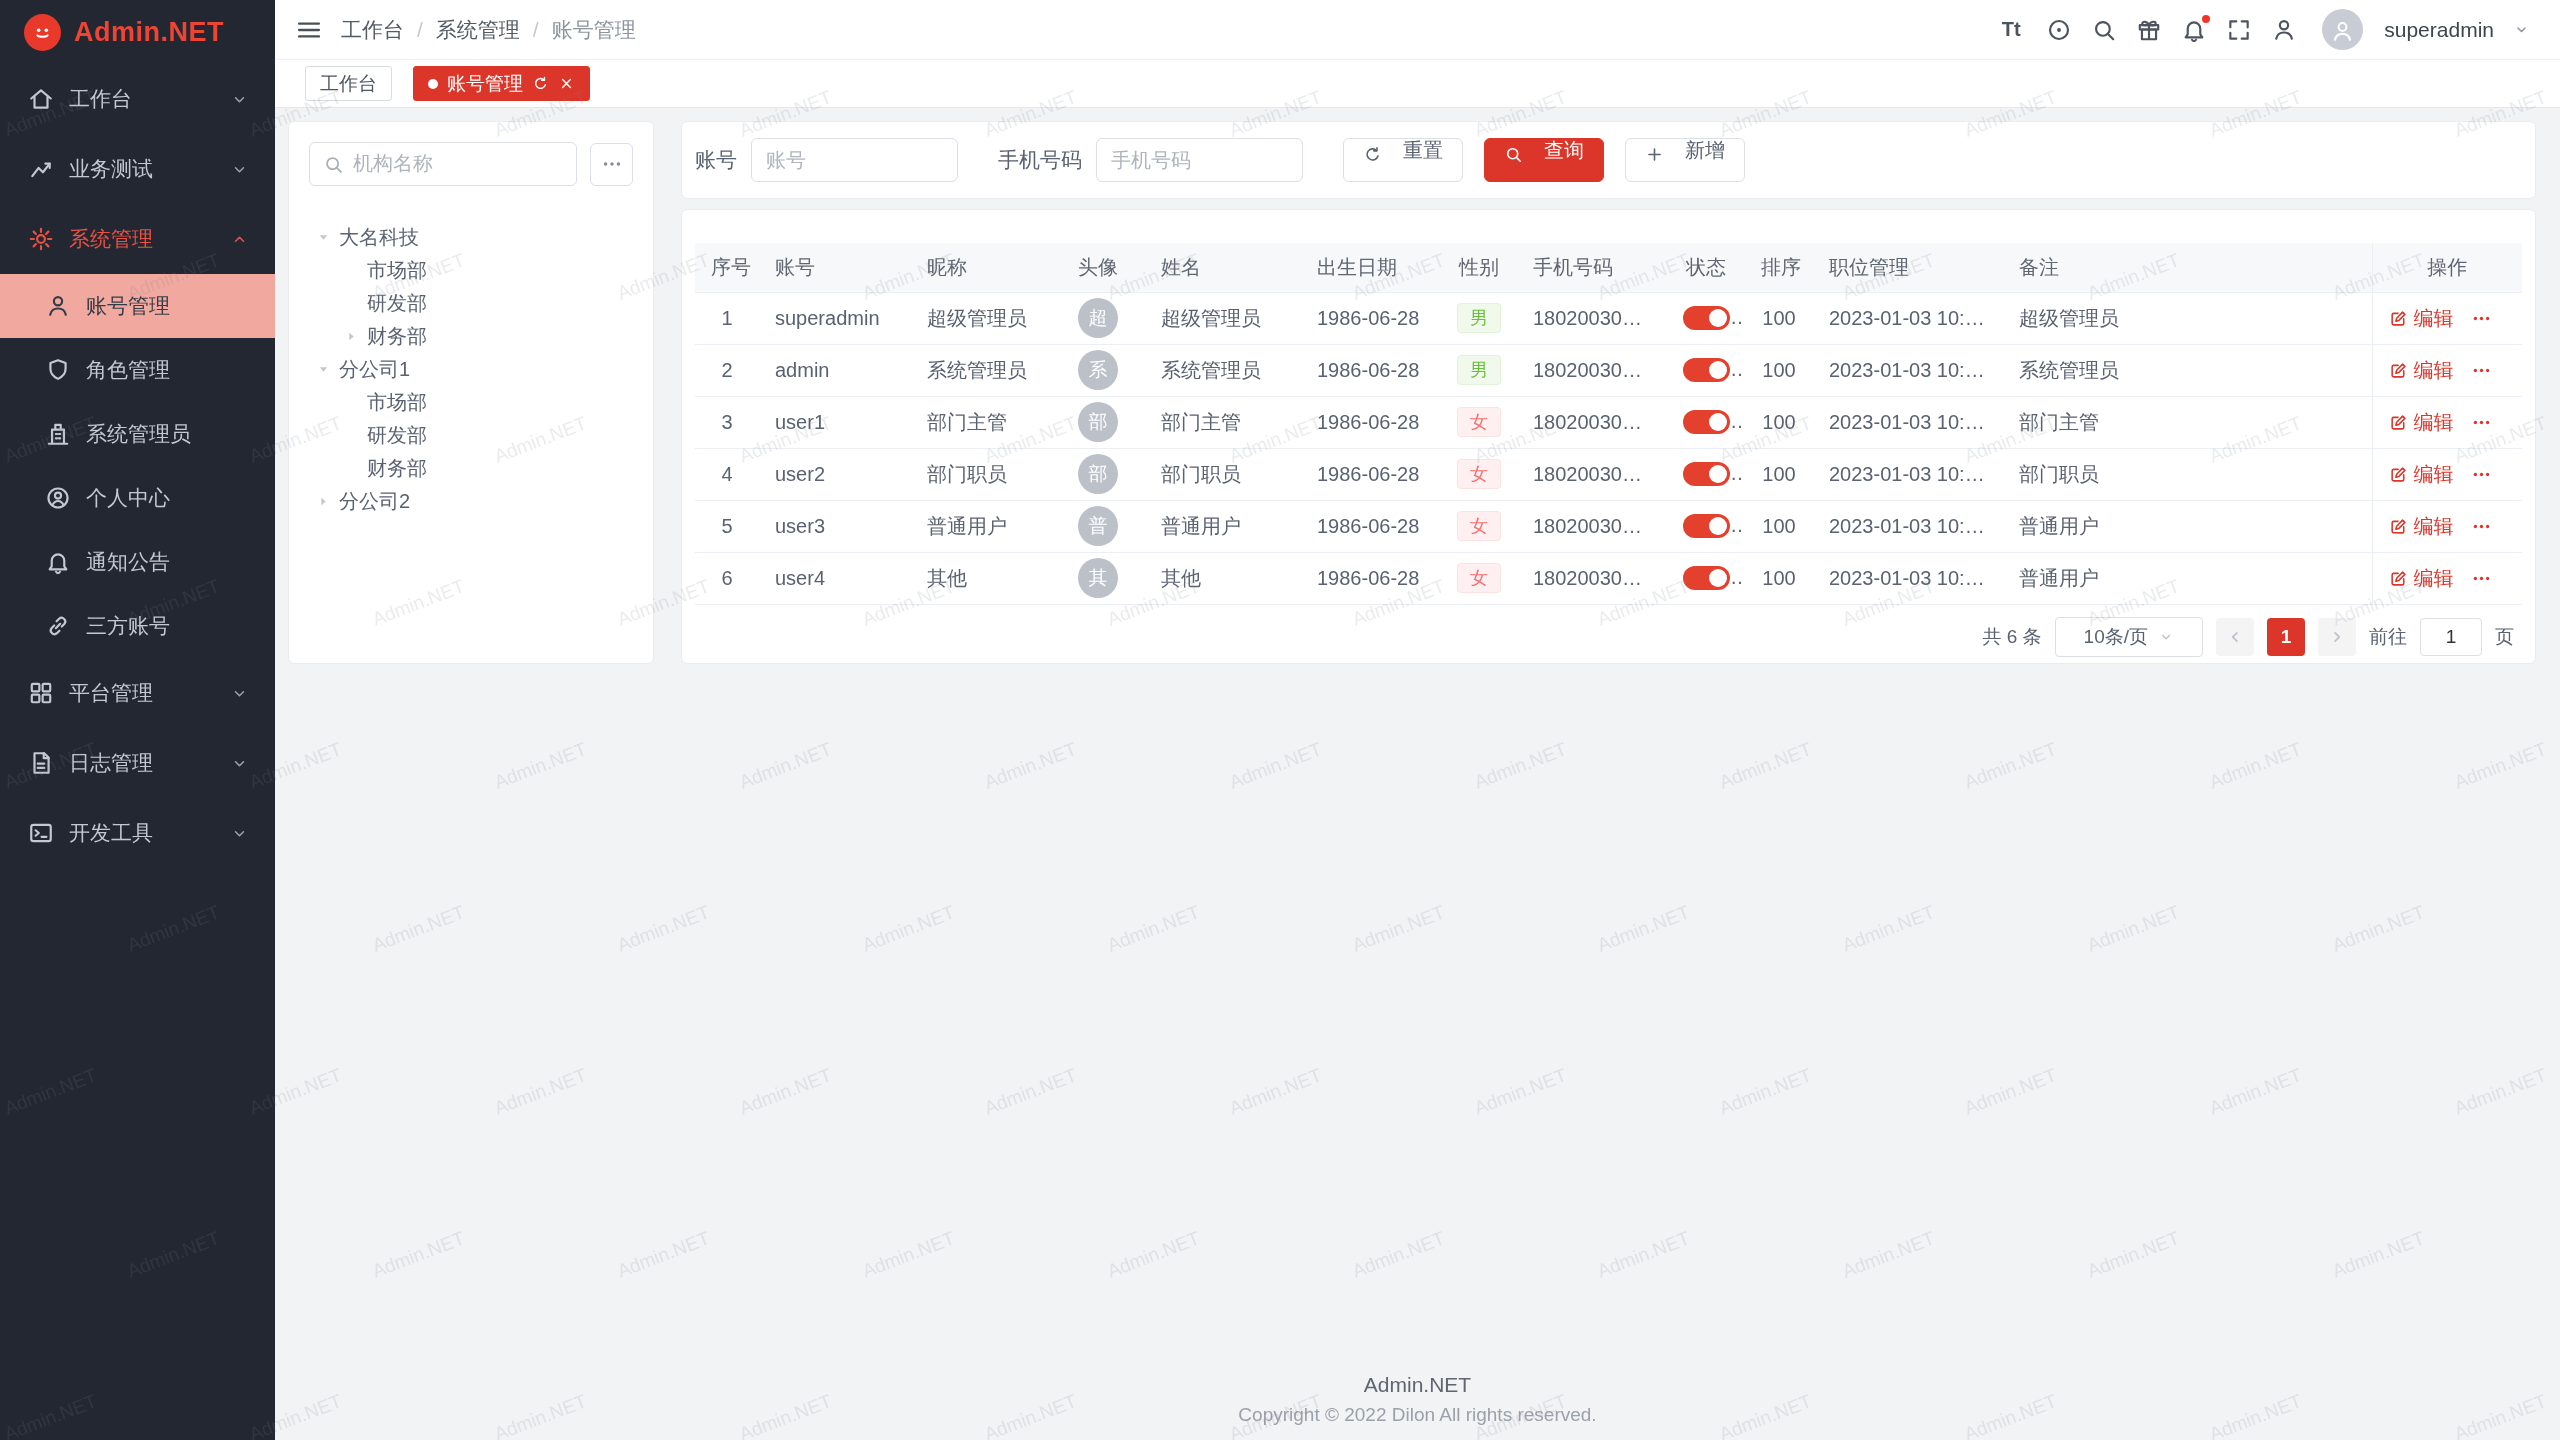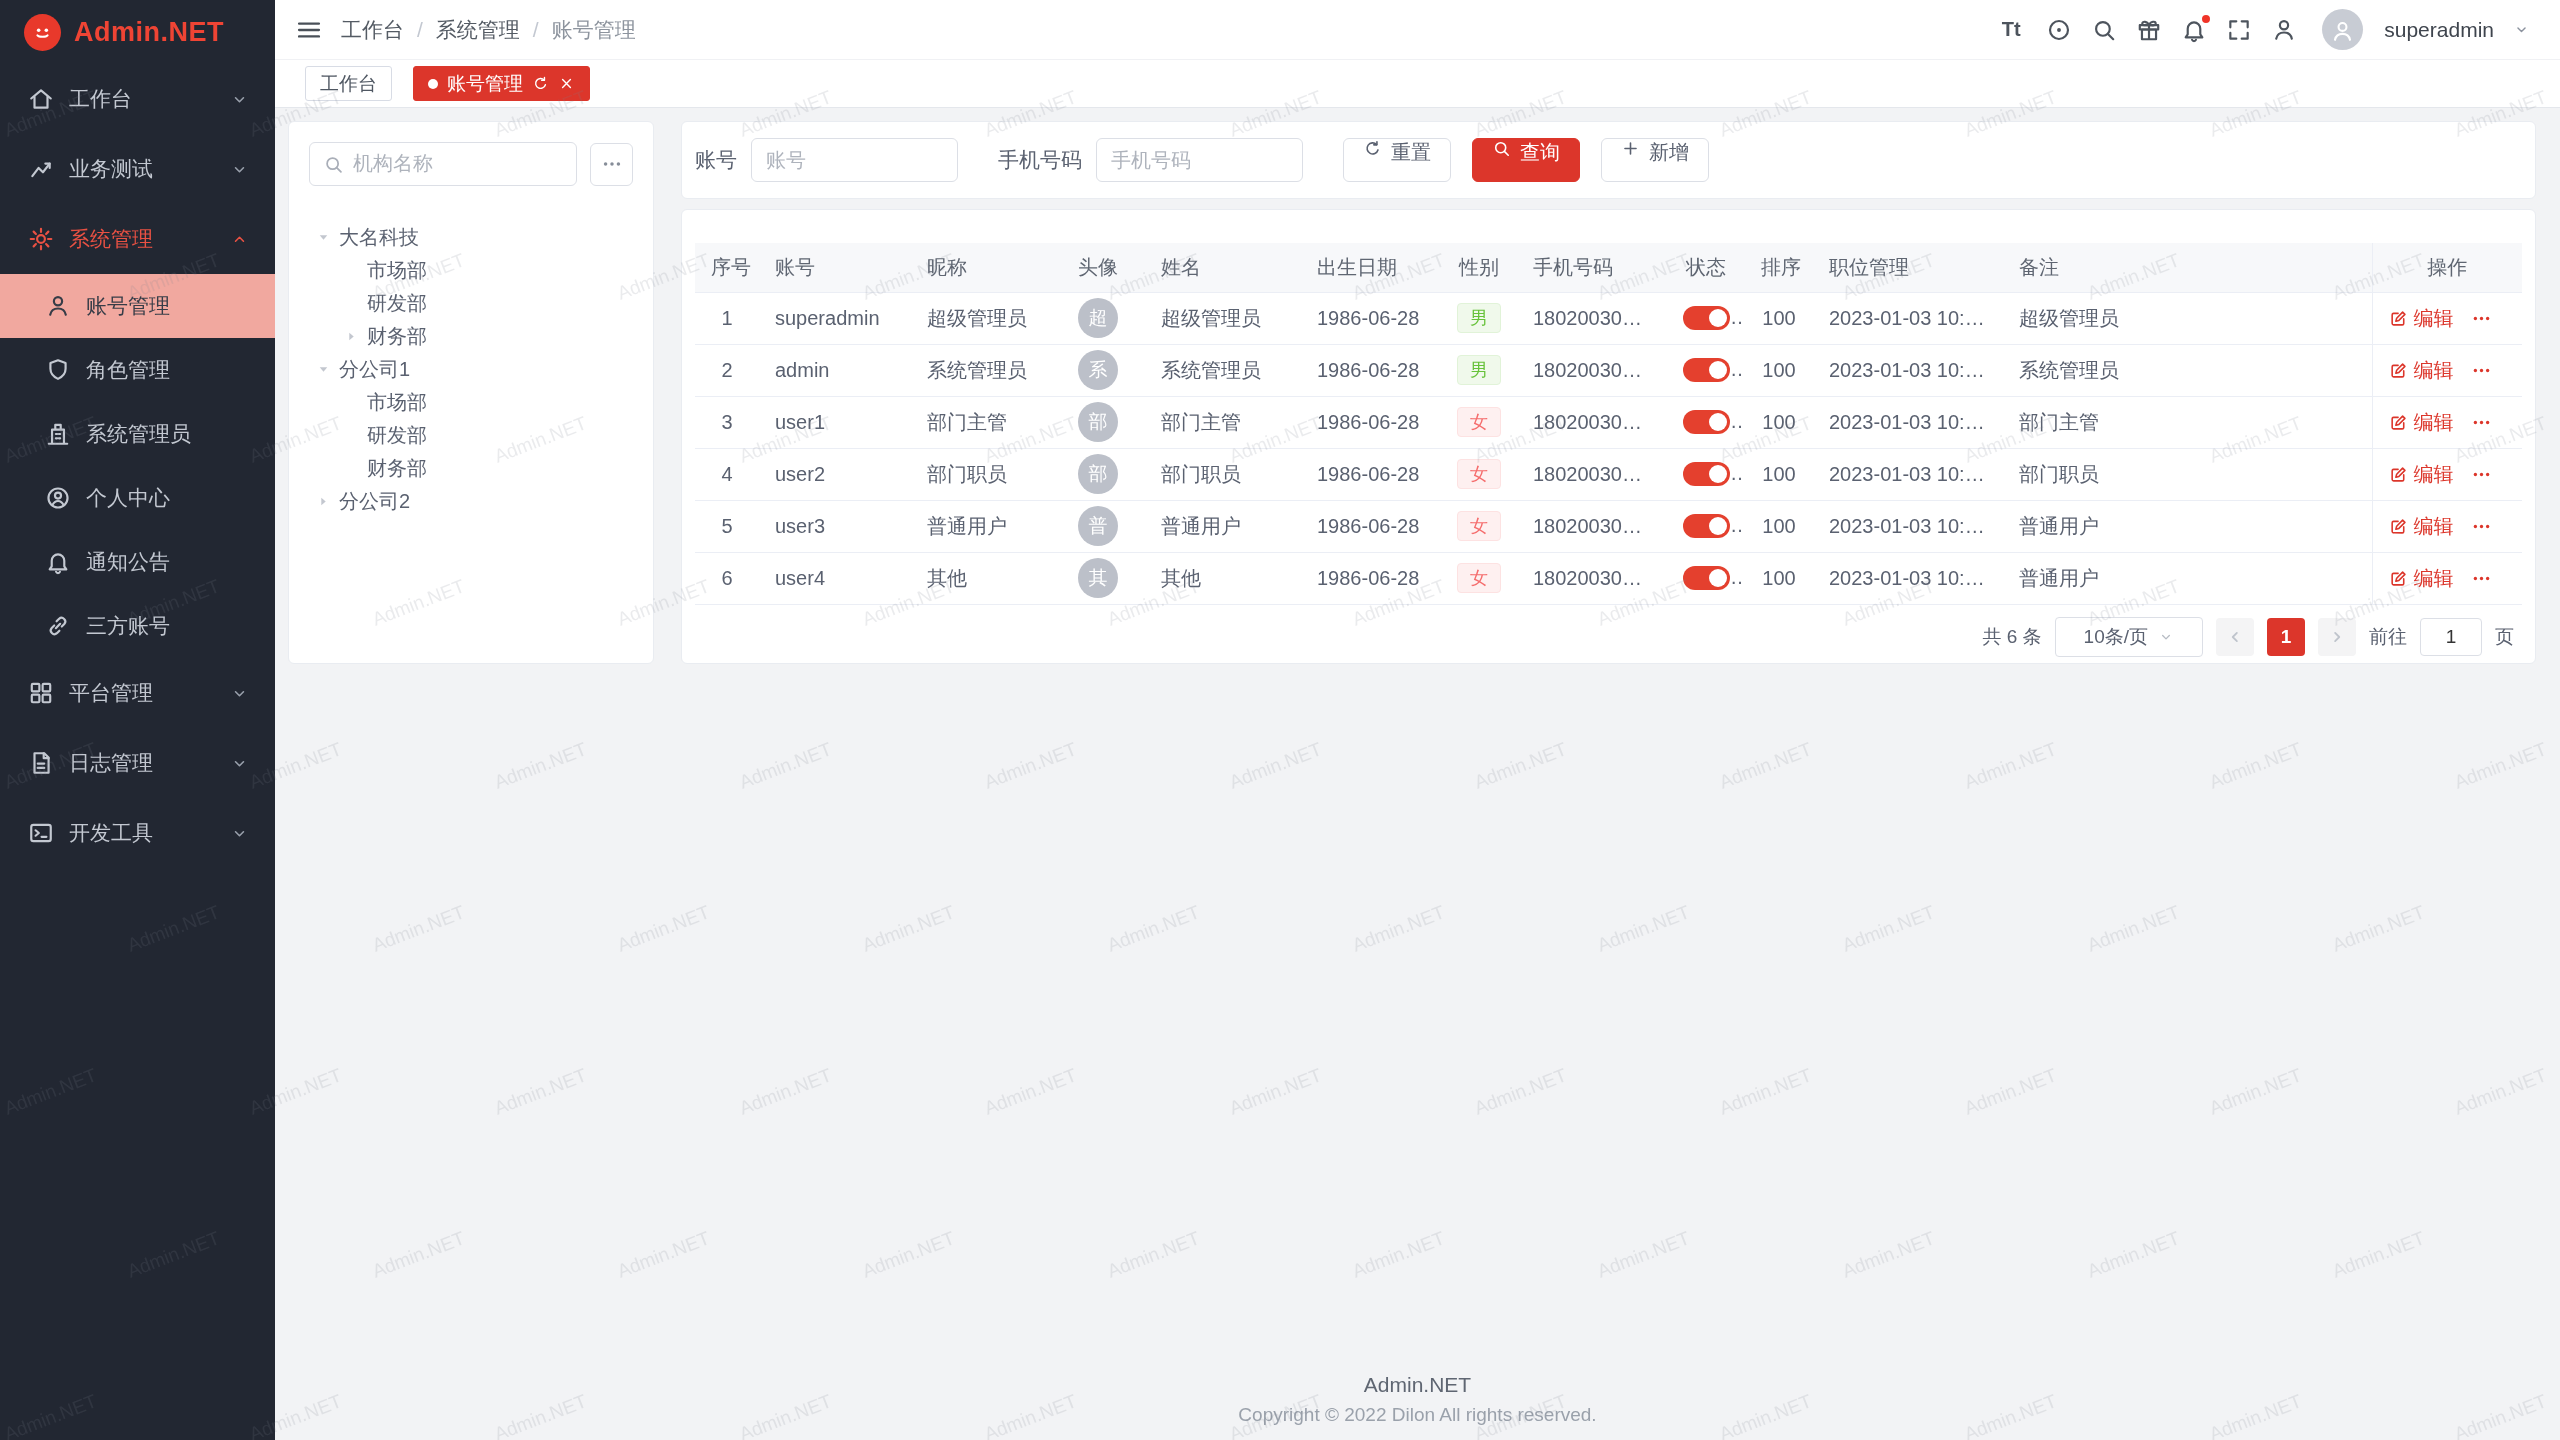--- a/index.html
+++ b/index.html
@@ -60,21 +60,21 @@
 .caret-slot{width:17px;height:17px;flex:none;display:flex;align-items:center;justify-content:center;color:#c3c7cf}
 .caret-slot svg{width:15px;height:15px;display:block}
 .caret-down{transform:rotate(90deg)}
 .right-col{flex:1;display:flex;flex-direction:column;gap:10px;min-width:0}
 
 .filter-card{height:78px;display:flex;align-items:center;padding:0 13px}
 .flabel{font-size:21px;color:#5a6170;margin-right:14px;flex:none;white-space:nowrap}
 .finp{width:207px;height:44px;border:1px solid #dcdfe6;border-radius:6px;padding:0 14px;font-size:20px;color:#333;outline:none;font-family:inherit;flex:none}
 .ml{margin-left:40px}
 .ml21{margin-left:21px}
-.btn{height:44px;display:inline-flex;align-items:flex-start;gap:9px;padding:0 19px;border:1px solid #dcdfe6;border-radius:6px;background:#fff;color:#5a6170;font-size:20px;cursor:pointer;font-family:inherit;flex:none;white-space:nowrap}
+.btn{height:44px;display:inline-flex;align-items:flex-end;gap:21px;padding:17px 19px;border:1px solid #dcdfe6;border-radius:6px;background:#fff;color:#5a6170;font-size:20px;cursor:pointer;font-family:inherit;flex:none;white-space:nowrap}
 .btn svg{width:19px;height:19px}
 .btn.primary{background:var(--primary);border-color:var(--primary);color:#fff}
 
 .table-card{height:455px;padding:33px 13px 0;display:flex;flex-direction:column}
 table{width:100%;border-collapse:collapse;table-layout:fixed}
 th{height:49px;background:#f7f8fa;font-weight:500;color:#5f6672;font-size:20px;text-align:left;padding:0 16px;border-bottom:1px solid #ebeef5;white-space:nowrap;overflow:hidden}
 td{height:52px;border-bottom:1px solid #ebeef5;font-size:20px;color:#5a6170;padding:0 16px;overflow:hidden;white-space:nowrap;text-overflow:ellipsis}
 .c{text-align:center}
 .ops-col{border-left:1px solid #ebeef5}
 .avatar-circle{display:inline-flex;width:40px;height:40px;border-radius:50%;background:#bcc0c9;color:#fff;align-items:center;justify-content:center;font-size:19px;vertical-align:middle}

